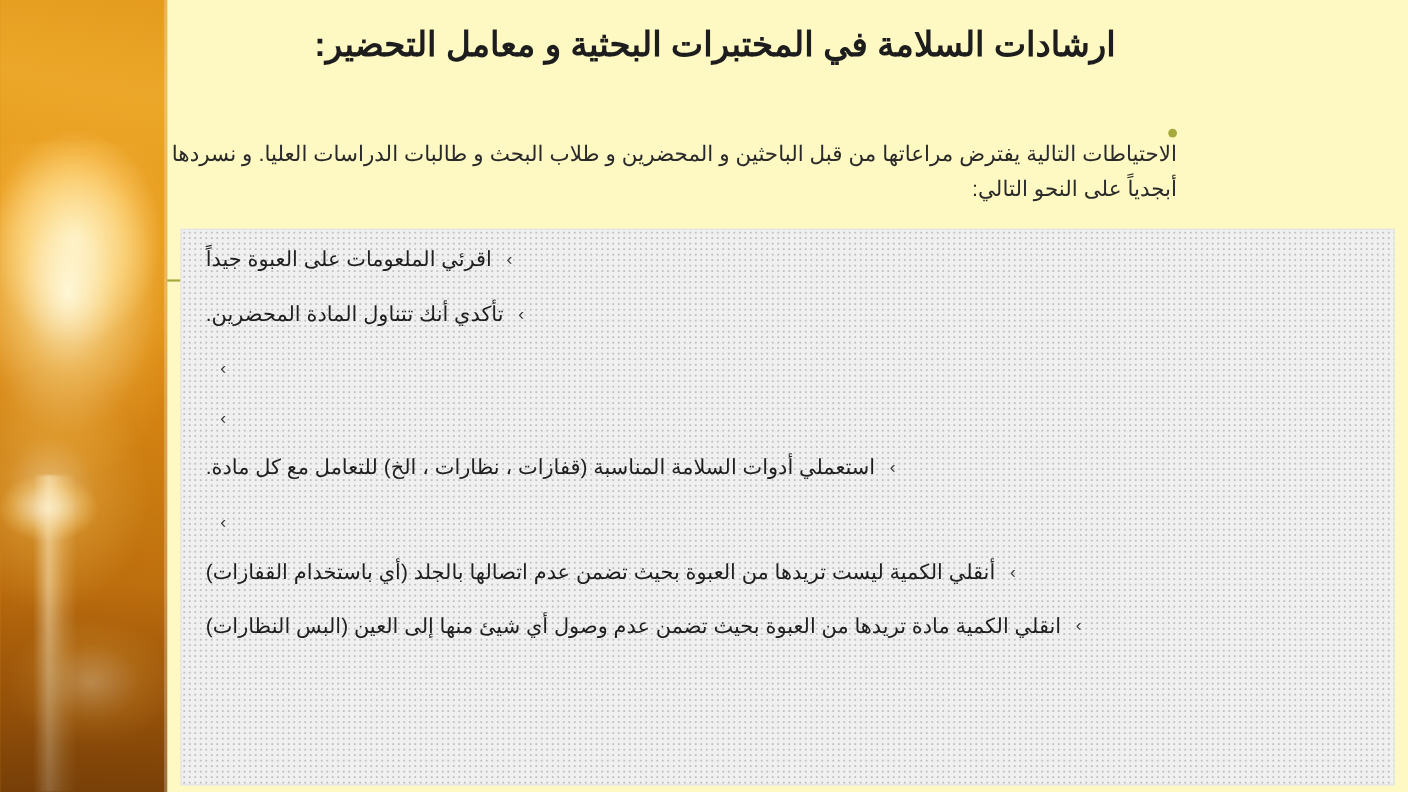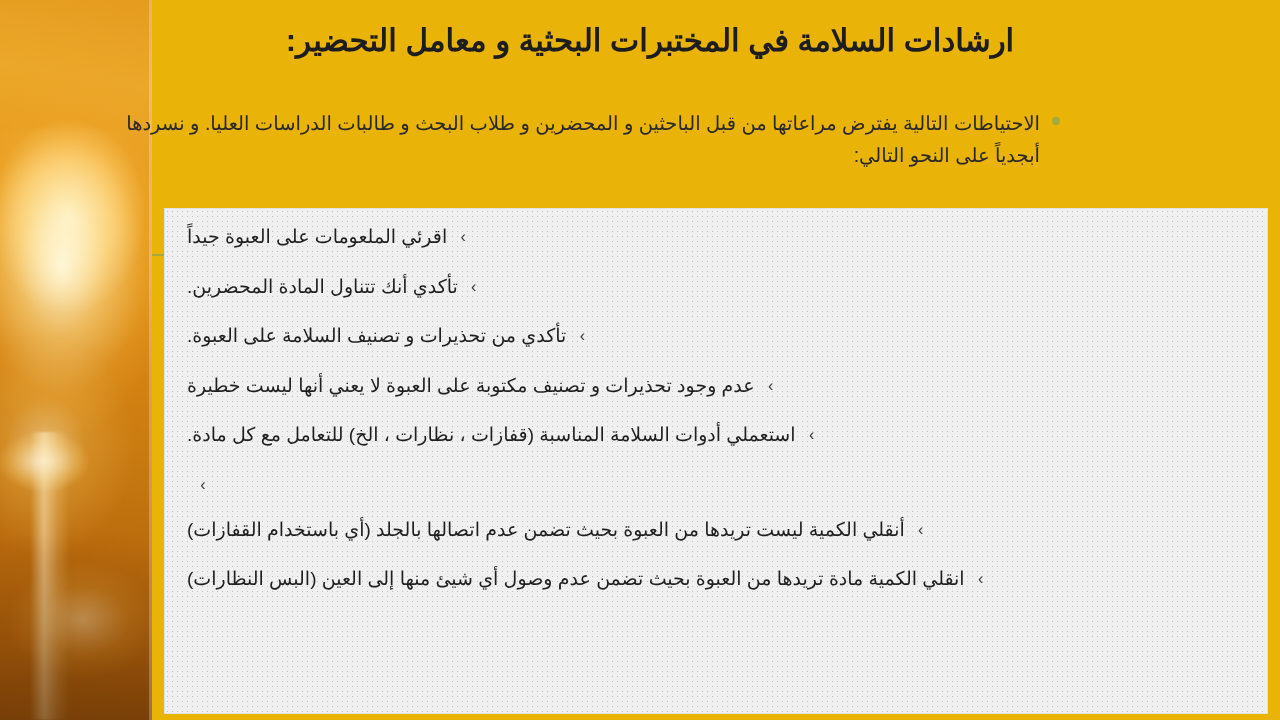--- a/index.html
+++ b/index.html
@@ -10,21 +10,21 @@
     width: 1280px;
     height: 720px;
     overflow: hidden;
     background: #efefef;
     font-family: "Liberation Sans", sans-serif;
   }
   .slide {
     position: relative;
     width: 1280px;
     height: 720px;
-    background: #eab308;
+    background: #fef9c3;
     overflow: hidden;
   }
 
   
   .image-band {
     position: absolute;
     left: 0;
     top: 0;
     width: 152px;
     height: 720px;
@@ -112,20 +112,21 @@
   
   .intro-block {
     position: absolute;
     right: 210px;
     top: 108px;
     width: 990px;
     direction: rtl;
   }
   .intro-row {
     display: flex;
+    flex-direction: column;
     align-items: flex-start;
     justify-content: center;
   }
   .intro-bullet {
     flex: 0 0 auto;
     margin-right: 0;
     margin-left: 12px;
     margin-top: 9px;
     width: 8px;
     height: 8px;
@@ -218,25 +219,23 @@
       <li class="list-item">
         <span class="item-marker">›</span>
         <span class="item-text">اقرئي الملعومات على العبوة جيداً</span>
       </li>
       <li class="list-item">
         <span class="item-marker">›</span>
         <span class="item-text">تأكدي أنك تتناول المادة المحضرين.</span>
       </li>
       <li class="list-item">
         <span class="item-marker">›</span>
-        <span class="item-text">تأكدي من تحذيرات و تصنيف السلامة على العبوة.</span>
-      </li>
-      <li class="list-item">
-        <span class="item-marker">›</span>
-        <span class="item-text">عدم وجود تحذيرات و تصنيف مكتوبة على العبوة لا يعني أنها ليست خطيرة</span>
+      </li>
+      <li class="list-item">
+        <span class="item-marker">›</span>
       </li>
       <li class="list-item">
         <span class="item-marker">›</span>
         <span class="item-text">استعملي أدوات السلامة المناسبة (قفازات ، نظارات ، الخ) للتعامل مع كل مادة.</span>
       </li>
       <li class="list-item">
         <span class="item-marker">›</span>
       </li>
       <li class="list-item">
         <span class="item-marker">›</span>

